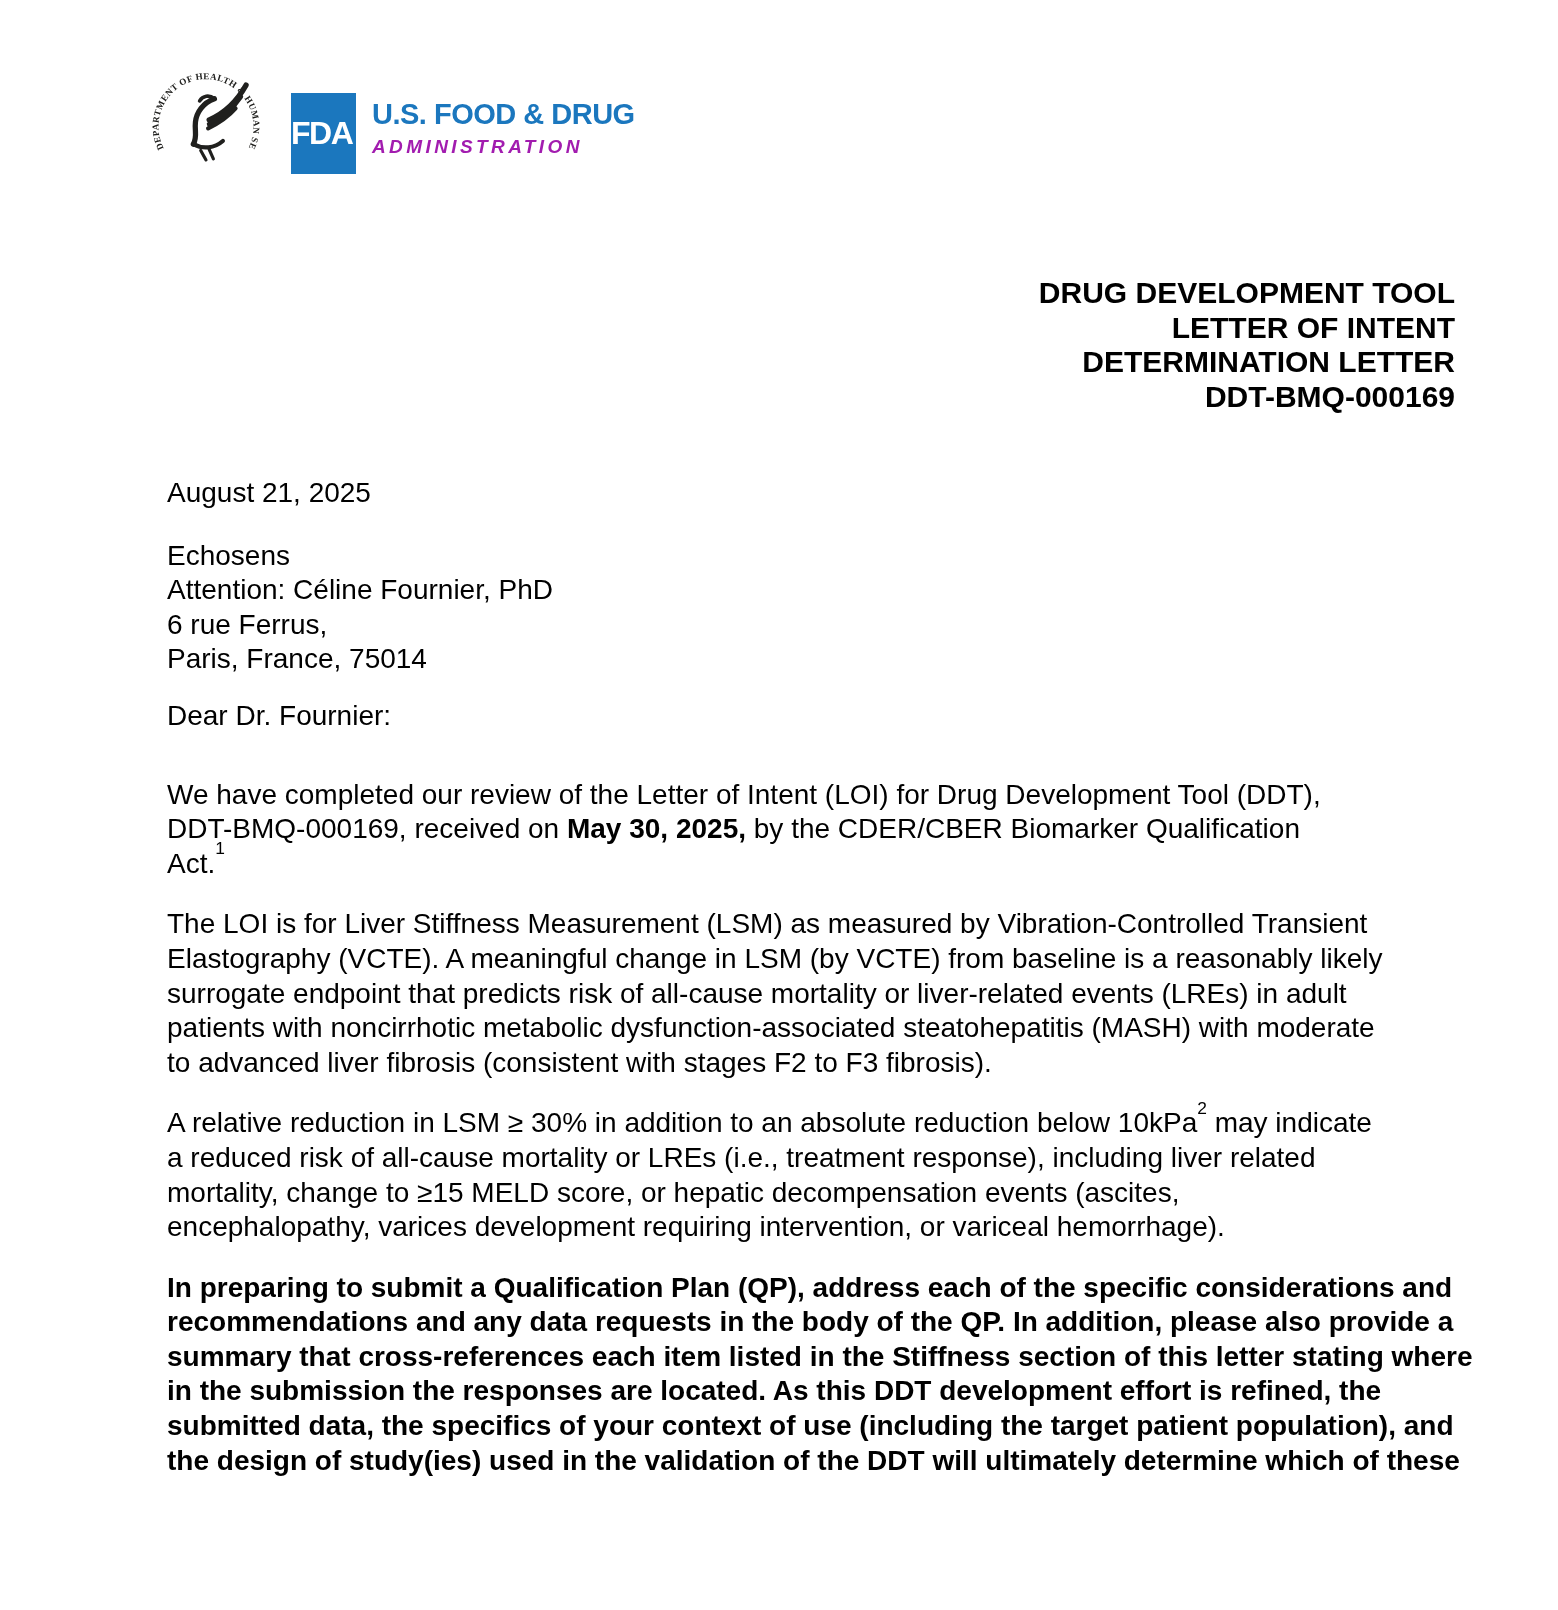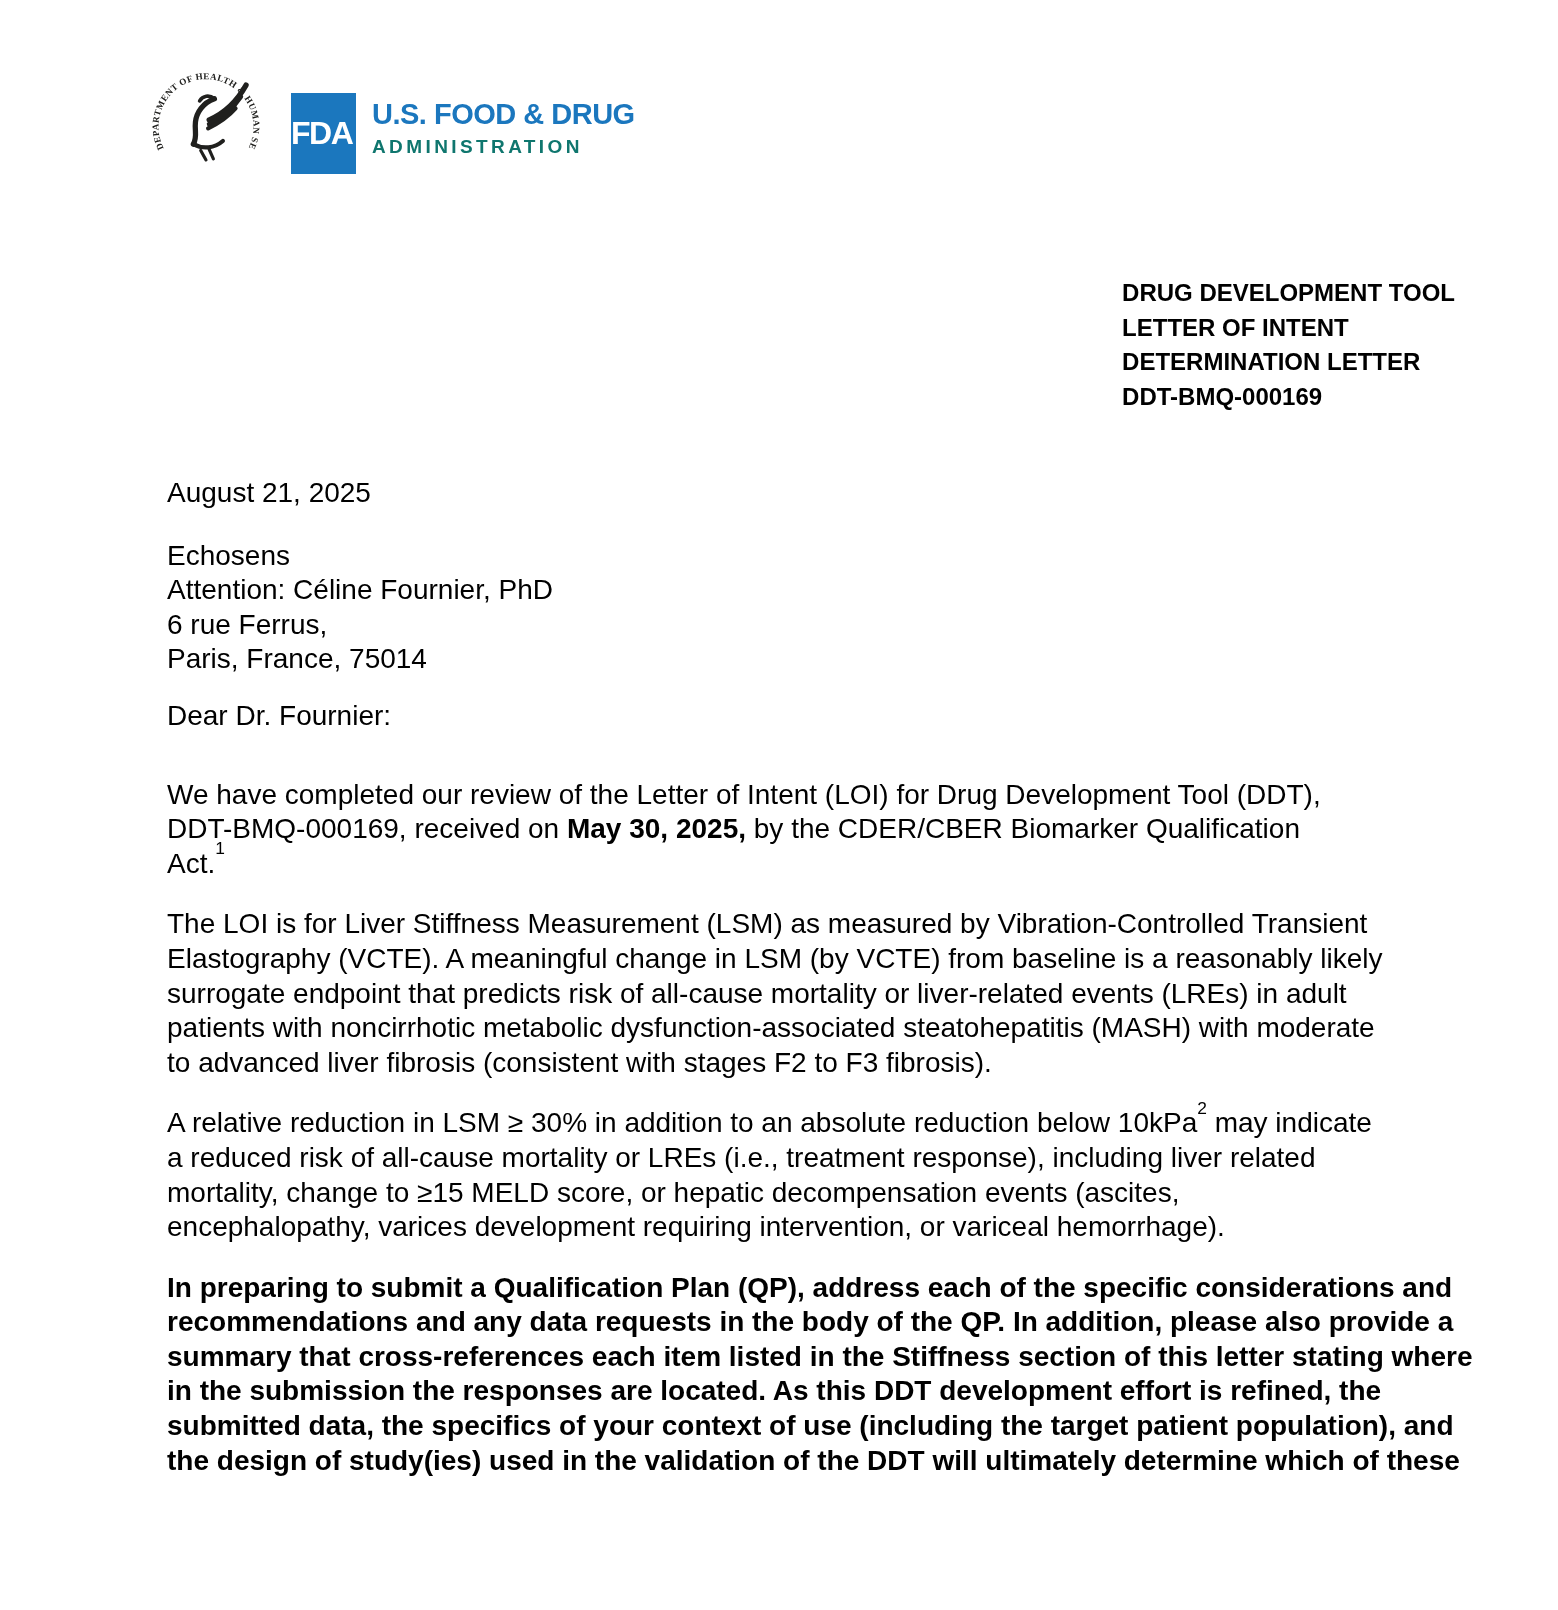--- a/index.html
+++ b/index.html
@@ -19,21 +19,21 @@
     display:flex;align-items:center;justify-content:flex-start;
     font-weight:bold;font-size:32px;letter-spacing:-1.5px;color:#fff;
   }
   .fda-words{position:absolute;left:372px;top:100px;}
   .fda-l1{font-weight:bold;font-size:29px;letter-spacing:-0.5px;line-height:1;}
   .fda-l2{font-weight:bold;font-size:19px;letter-spacing:3.4px;line-height:1;margin-top:8px;}
 
   
   .doc-header{
     position:absolute;top:276px;right:103px;
-    text-align:left;font-weight:bold;font-size:24px;line-height:34.6px;
+    text-align:right;font-weight:bold;font-size:30px;line-height:34.6px;
   }
 
   
   .body-col{position:absolute;left:167px;top:476px;width:1276px;font-size:28px;line-height:34.6px;}
   .body-col .line{white-space:nowrap;}
   .date{margin:0 0 28px 0;}
   .recipient{margin:0;}
   .salutation{margin:22px 0 0 0;}
   .paragraphs{margin-top:44px;}
   .para{margin:0 0 26px 0;}
@@ -67,21 +67,21 @@
       <path d="M58 81 l4 9" stroke-width="3"></path>
     </g>
   </svg>
 
   <div class="fda-box" style="background: rgb(27, 119, 190);">
     <span>FDA</span>
   </div>
 
   <div class="fda-words">
     <div class="fda-l1" style="color: rgb(27, 119, 190);">U.S. FOOD &amp; DRUG</div>
-    <div class="fda-l2" style="color: #0f766e;">ADMINISTRATION</div>
+    <div class="fda-l2" style="color: #a21caf; font-style: italic;">ADMINISTRATION</div>
   </div>
 
   <div class="doc-header" id="docHeader">
       <div class="line">DRUG DEVELOPMENT TOOL</div>
       <div class="line">LETTER OF INTENT</div>
       <div class="line">DETERMINATION LETTER</div>
       <div class="line">DDT-BMQ-000169</div>
     </div>
 
   <div class="body-col">

